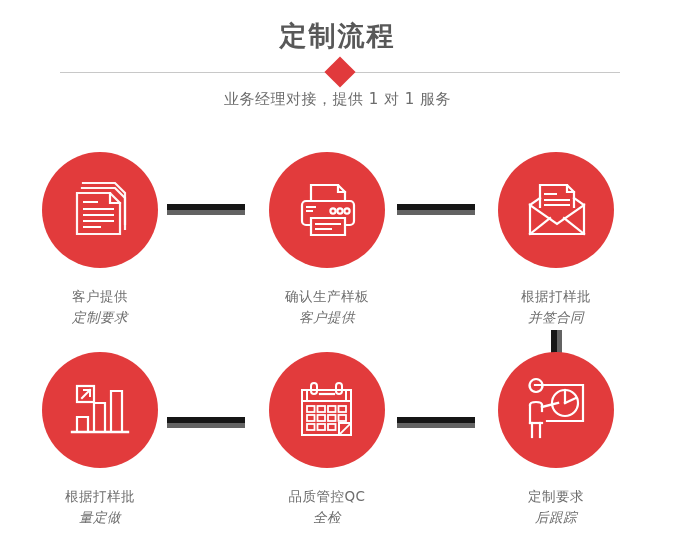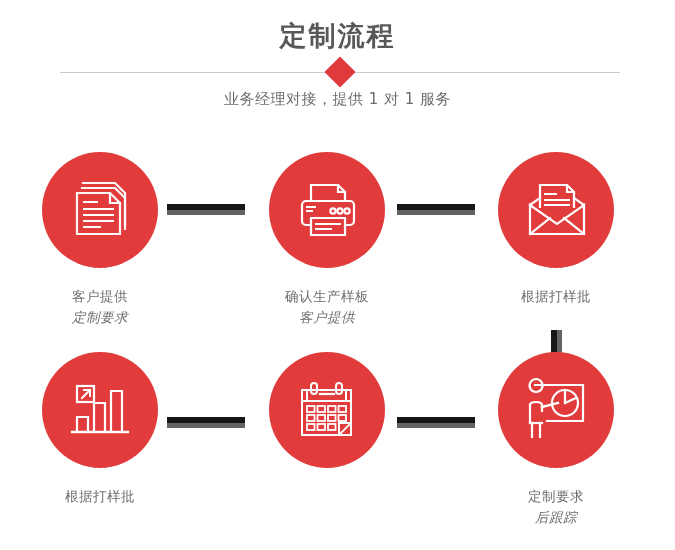--- a/index.html
+++ b/index.html
@@ -251,39 +251,41 @@
           <path d="M7 28 V57 H61 V28 L34 47 Z" fill="#e23b3c"></path>
           <path d="M7 28 L17 21"></path>
           <path d="M61 28 L51 21"></path>
           <path d="M7 57 L27 41"></path>
           <path d="M61 57 L41 41"></path>
         </svg>
       </span>
     </div>
     <div class="node-label">
       <span>根据打样批</span>
+      <span class="l2">并签合同</span>
     </div>
   </div>
 
   <div class="node node-r2 node-c1">
     <div class="circle">
       <span>
         <svg width="66" height="66" viewBox="0 0 66 66" fill="none" stroke="#ffffff" stroke-width="2.2" stroke-linecap="square" stroke-linejoin="miter">
           <rect x="10" y="9" width="17" height="16"></rect>
           <path d="M15 21 L23 13" stroke-width="2"></path>
           <path d="M17 13 H23 V19" stroke-width="2"></path>
           <path d="M10 40 H21 V55 H10 Z"></path>
           <path d="M27 26 H38 V55 H27 Z"></path>
           <path d="M44 14 H55 V55 H44 Z"></path>
           <path d="M5 55 H61" stroke-width="2.4"></path>
         </svg>
       </span>
     </div>
     <div class="node-label">
       <span>根据打样批</span>
+      <span class="l2">量定做</span>
     </div>
   </div>
 
   <div class="node node-r2 node-c2">
     <div class="circle">
       <span>
         <svg width="66" height="66" viewBox="0 0 66 66" fill="none" stroke="#ffffff" stroke-width="2" stroke-linecap="square" stroke-linejoin="miter">
           <rect x="17" y="6" width="6" height="11" rx="3"></rect>
           <rect x="42" y="6" width="6" height="11" rx="3"></rect>
           <path d="M8 13 H57 V58 H8 Z"></path>
@@ -302,20 +304,24 @@
             <rect x="44.5" y="38" width="7.5" height="6"></rect>
             <rect x="13" y="47" width="7.5" height="6"></rect>
             <rect x="23.5" y="47" width="7.5" height="6"></rect>
             <rect x="34" y="47" width="7.5" height="6"></rect>
           </g>
           <path d="M45 46 H57 V58 H45 Z"></path>
           <path d="M46.5 56.5 L55.5 47.5" stroke-width="1.8"></path>
         </svg>
       </span>
     </div>
+    <div class="node-label">
+      <span>品质管控QC</span>
+      <span class="l2">全检</span>
+    </div>
   </div>
 
   <div class="node node-r2 node-c3">
     <div class="circle">
       <span>
         <svg width="66" height="66" viewBox="0 0 66 66" fill="none" stroke="#ffffff" stroke-width="2.2" stroke-linecap="square" stroke-linejoin="miter">
           <path d="M12 8 H60 V44 H24"></path>
           <circle cx="42" cy="26" r="13"></circle>
           <path d="M42 26 V13"></path>
           <path d="M42 26 L53 21"></path>

